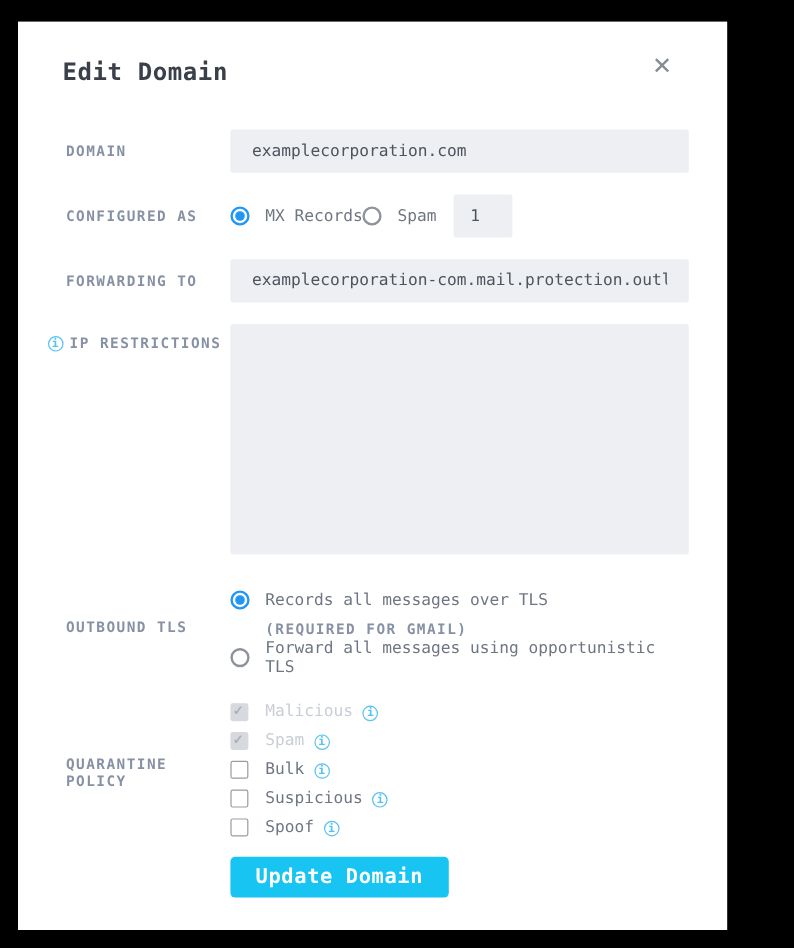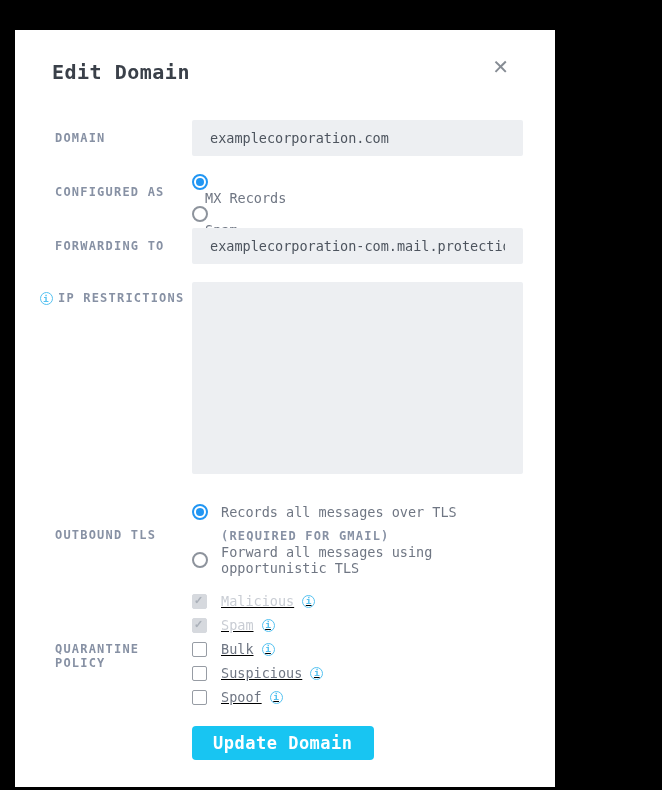--- a/index.html
+++ b/index.html
@@ -4,22 +4,22 @@
 <style>
   * { box-sizing: border-box; }
   html, body { margin: 0; padding: 0; }
   body {
     width: 662px; height: 790px;
     background: #000;
     font-family: "DejaVu Sans Mono", "Liberation Mono", monospace;
     position: relative;
   }
   .modal {
-    position: absolute; left: 15px; top: 30px;
-    width: 540px; height: 757px;
+    position: absolute; left: 15px; top: 18px;
+    width: 591px; height: 757px;
     background: #fff;
     padding: 30px 32px 0 25px;
   }
   .modal-header { position: relative; margin-bottom: 36px; }
   .title {
     font-size: 20px; font-weight: bold; color: #3a4049;
     letter-spacing: 0.5px; margin-left: 12px;
   }
   .close-btn {
     position: absolute; top: -4px; right: 8px;
@@ -34,21 +34,21 @@
     letter-spacing: 1.2px; padding-left: 15px;
   }
   .row-content { flex: 1; min-width: 0; }
   .vcenter { align-self: center; }
   .text-input {
     width: 100%; height: 36px;
     background: #edeff2; border: none; border-radius: 2px;
     font-family: inherit; font-size: 13.5px; color: #4d545e;
     padding: 0 18px; outline: none;
   }
-  .inline-opts { display: flex; align-items: flex-start; height: 36px; flex-direction: column; }
+  .inline-opts { display: flex; align-items: center; height: 36px; }
   input[type="radio"] {
     appearance: none; -webkit-appearance: none;
     width: 16px; height: 16px; margin: 0;
     border: 2px solid #8d939c; border-radius: 50%;
     background: #fff; position: relative; flex-shrink: 0; cursor: pointer;
   }
   input[type="radio"]:checked { border-color: #2196f3; }
   input[type="radio"]:checked::after {
     content: ""; position: absolute; left: 2px; top: 2px; right: 2px; bottom: 2px;
     background: #2196f3; border-radius: 50%;
@@ -87,21 +87,21 @@
     border: 1.5px solid #55c2f1; border-radius: 50%;
     color: #55c2f1; font-size: 9.5px; font-weight: bold; line-height: 1;
     font-style: normal;
   }
   .opt-line { display: flex; align-items: center; height: 24px; }
   .note-line {
     display: flex; align-items: center; height: 24px;
     padding-left: 29px;
     font-size: 12px; font-weight: bold; color: #8791a4; letter-spacing: 1.2px;
   }
-  .check-line { display: flex; align-items: center; height: 24px; text-decoration: underline; }
+  .check-line { display: flex; align-items: flex-end; height: 24px; }
   .check-line .opt-label { margin-left: 14px; }
   .check-line .info-icon { margin-left: 8px; }
   .check-line.disabled .opt-label { color: #c9cdd4; }
   .pt-tls { padding-top: 28px; }
   .pt-q { padding-top: 53px; }
   .button-row { margin-left: 152px; margin-bottom: 0; padding-top: 0; }
   .primary-btn {
     height: 34px; padding: 0 21px;
     background: #18c5f2; color: #fff;
     border: none; border-radius: 4px; cursor: pointer;

